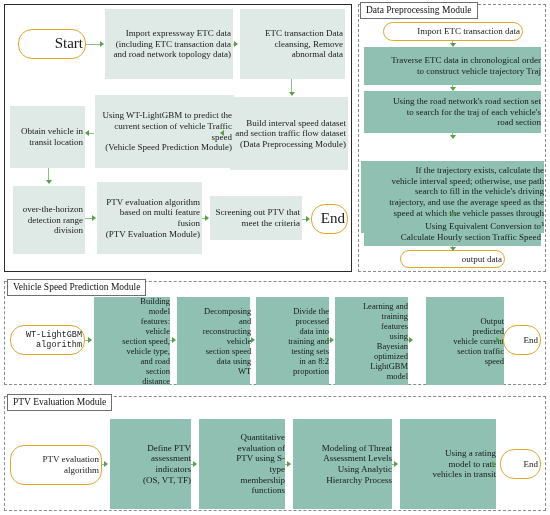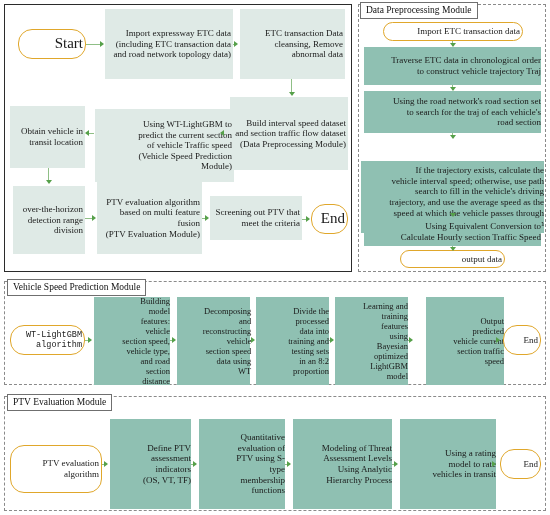--- a/index.html
+++ b/index.html
@@ -48,21 +48,21 @@
 
 <div class="node proc t9" style="left:240px;top:9px;width:105px;height:70px;">
   <span>ETC transaction Data cleansing, Remove abnormal data</span>
 </div>
 
 <div class="node proc t9" style="left:230px;top:97px;width:118px;height:73px;white-space:pre-line;">
   <span>Build interval speed dataset and section traffic flow dataset
 (Data Preprocessing Module)</span>
 </div>
 
-<div class="node proc t9" style="left:95px;top:109px;width:139px;height:73px;white-space:pre-line;padding-left:40px;">
+<div class="node proc t9" style="left:95px;top:95px;width:139px;height:73px;white-space:pre-line;">
   <span>Using  WT-LightGBM to predict the current section of vehicle Traffic speed
 (Vehicle Speed Prediction Module)</span>
 </div>
 
 <div class="node proc t9" style="left:10px;top:106px;width:75px;height:62px;">
   <span>Obtain vehicle in transit location</span>
 </div>
 
 <div class="node proc t9" style="left:13px;top:186px;width:72px;height:68px;">
   <span>over-the-horizon detection range division</span>
@@ -195,21 +195,21 @@
 <div class="ah ah-r" style="left:409px;top:337px;"></div>
 <div class="arrow" style="left:492px;top:339.5px;width:7px;height:1.4px;"></div>
 <div class="ah ah-r" style="left:496px;top:337px;"></div>
 
 <div class="panel panel-dashed" style="left:4px;top:396px;width:542px;height:115px;"></div>
 
 <div class="module-label" style="left:7px;top:394px;">
   <span>PTV Evaluation Module</span>
 </div>
 
-<div class="node term t9" style="left:10px;top:445px;width:92px;height:48px;">
+<div class="node term t9" style="left:10px;top:445px;width:92px;height:40px;">
   <span>PTV evaluation algorithm</span>
 </div>
 
 <div class="node proc-deep t9" style="left:110px;top:419px;width:81px;height:90px;">
   <span>Define PTV assessment indicators (OS, VT, TF)</span>
 </div>
 
 <div class="node proc-deep t9" style="left:199px;top:419px;width:86px;height:90px;">
   <span>Quantitative evaluation of PTV using S-type membership functions</span>
 </div>

